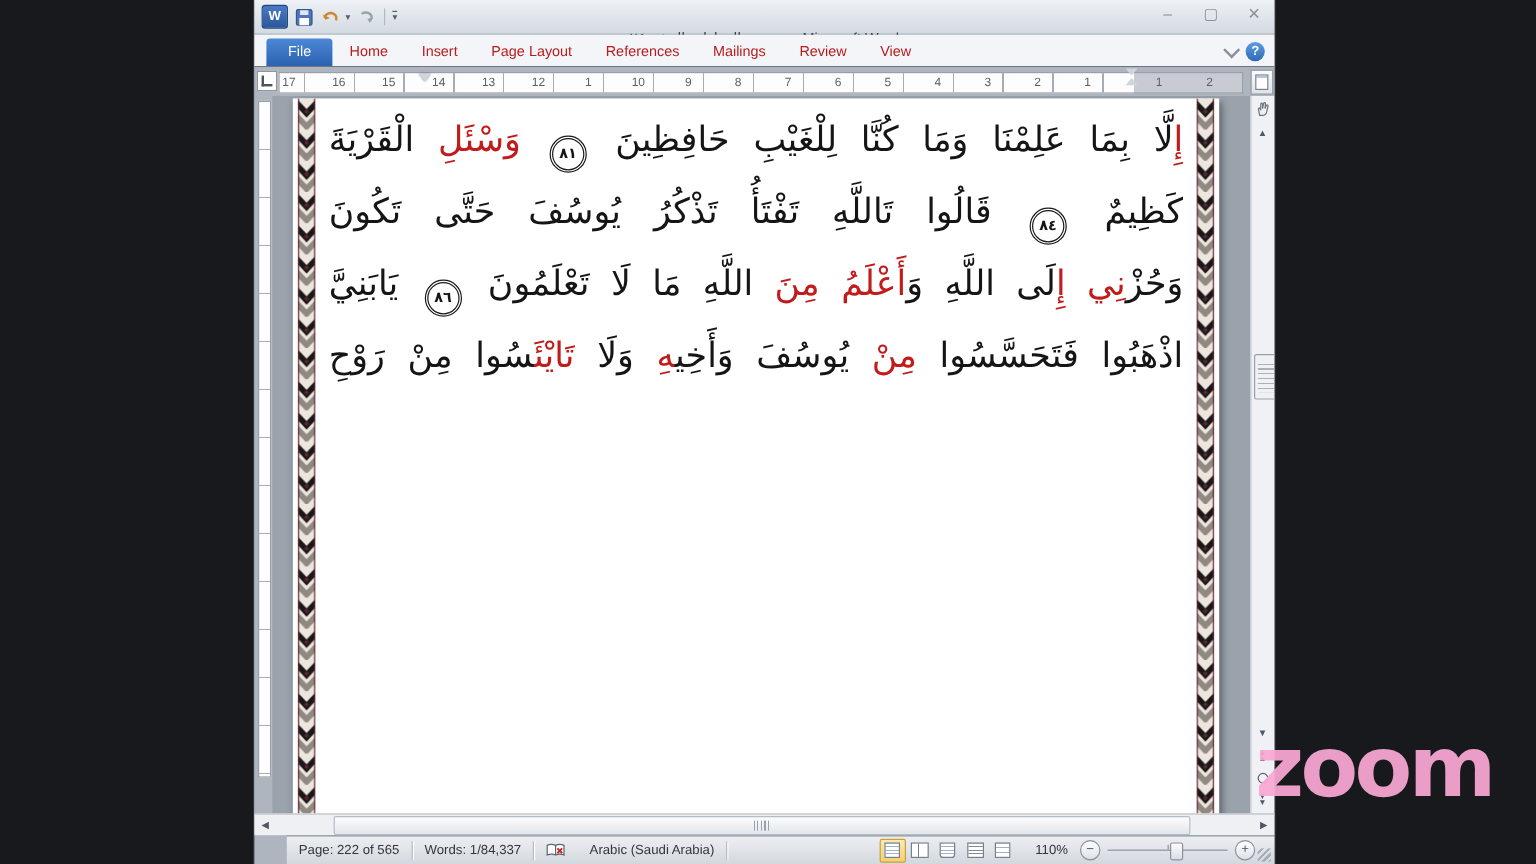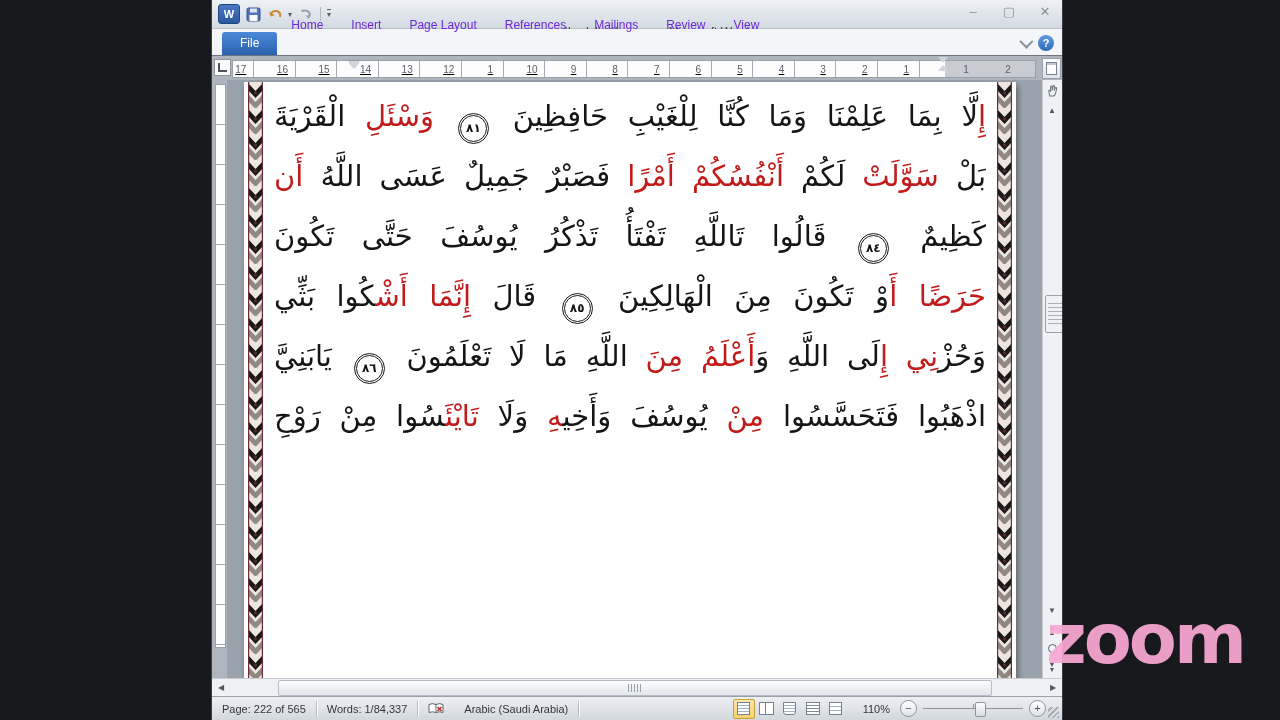--- a/index.html
+++ b/index.html
@@ -18,40 +18,40 @@
   .qbtn{width:18px;height:18px;display:flex;align-items:center;justify-content:center;}
   .caret{font-size:8px;color:#5a6068;}
   .qsep{width:1px;height:14px;background:#b4bac2;margin:0 2px;}
   .title-text{position:absolute;left:0;right:0;text-align:center;font-size:12px;color:#3c4147;margin-top:36px;}
   .winctrl{position:absolute;right:6px;top:4px;display:flex;gap:14px;color:#8d939b;
            font-size:13px;z-index:2;}
   .winctrl span{width:22px;text-align:center;cursor:default;}
   
   .tabrow{height:26px;background:#f3f5f8;display:flex;align-items:flex-end;
           border-bottom:1px solid #6f7681;flex:0 0 26px;position:relative;}
-  .tab{font-size:12px;color:#6d28d9;padding:4px 14px 23px;cursor:default;}
+  .tab{font-size:12px;color:#b91c1c;padding:4px 14px 5px;cursor:default;}
   .tab.active{background:linear-gradient(#4c88d8,#2a62ae);color:#fff;border-radius:3px 3px 0 0;
               margin-left:10px;padding:4px 18px 5px;}
   .tabrow-right{position:absolute;right:8px;bottom:4px;display:flex;align-items:center;gap:8px;}
   .chev{width:8px;height:8px;border-right:2px solid #8a9099;border-bottom:2px solid #8a9099;
         transform:rotate(45deg) translateY(-2px);}
   .helpbtn{width:16px;height:16px;border-radius:50%;background:linear-gradient(#5d9bе0,#2f6cb8);
            background:linear-gradient(#5d9be0,#2f6cb8);color:#fff;font-size:11px;font-weight:bold;
            display:flex;align-items:center;justify-content:center;}
   
   .rulerrow{height:24px;background:#aeb5bf;position:relative;flex:0 0 24px;}
   .tabsel{position:absolute;left:2px;top:3px;width:15px;height:15px;background:#fdfdfd;
           border:1px solid #8f959d;display:flex;align-items:center;justify-content:center;}
   .tabsel .lglyph{width:7px;height:7px;border-left:2px solid #4d535b;border-bottom:2px solid #4d535b;}
   .hruler{position:absolute;left:20px;top:4px;height:16px;width:712px;background:#fdfdfd;
           border:1px solid #9aa0a8;}
   .hruler-margin{position:absolute;left:733px;top:4px;height:16px;width:90px;background:#c8ccd2;
           border:1px solid #9aa0a8;border-left:none;}
   .rnums{display:flex;height:100%;align-items:center;
-     background:repeating-linear-gradient(90deg,transparent 0 20px,#a6acb4 20px 21px,transparent 21px 41.6px);text-decoration:underline;}
+     background:repeating-linear-gradient(90deg,transparent 0 20px,#a6acb4 20px 21px,transparent 21px 41.6px);}
   .rnum{flex:0 0 41.6px;text-align:center;font-size:10px;color:#5a6068;}
   .rnum:first-child{margin-left:-13px;}
   .mnums{display:flex;height:100%;align-items:center;}
   .mnum{flex:0 0 42px;text-align:center;font-size:10px;color:#5a6068;}
   .indent-marker{position:absolute;left:116px;top:0;width:0;height:0;
      border-left:5px solid transparent;border-right:5px solid transparent;border-top:7px solid #cfd5dc;
      filter:drop-shadow(0 0 1px #7e848d);}
   .margin-marker{position:absolute;left:726px;top:1px;width:10px;height:14px;}
   .margin-marker:before,.margin-marker:after{content:"";position:absolute;left:0;width:0;height:0;
      border-left:5px solid transparent;border-right:5px solid transparent;}
@@ -93,21 +93,21 @@
   
   .hscroll{height:17px;background:#eef0f3;border-top:1px solid #c8ccd2;position:relative;flex:0 0 17px;}
   .harr{position:absolute;top:1px;width:16px;height:14px;display:flex;align-items:center;
         justify-content:center;color:#4f5866;font-size:8px;}
   .thumb-h{position:absolute;left:66px;top:1px;width:712px;height:14px;
            background:linear-gradient(#fbfcfd,#e2e6eb);border:1px solid #b7bdc6;border-radius:2px;}
   .thumb-h .grip{position:absolute;left:50%;top:3px;width:14px;height:8px;transform:translateX(-50%);
      background:repeating-linear-gradient(90deg,#9aa1ab 0 1px,transparent 1px 3px);}
   
   .statusbar{height:23px;background:linear-gradient(#edeff2,#d3d8de);border-top:1px solid #9aa0a8;
-             display:flex;align-items:center;font-size:11px;color:#33373d;flex:0 0 23px;position:relative;}
+             display:flex;align-items:center;font-size:11px;color:#33373d;flex:0 0 23px;position:relative;margin-left:27px;}
   .sseg{padding:0 10px;display:flex;align-items:center;gap:6px;height:100%;}
   .ssep{width:1px;height:16px;background:#b7bdc5;box-shadow:1px 0 0 #fff;}
   .sb-right{position:absolute;right:16px;top:0;height:100%;display:flex;align-items:center;gap:6px;}
   .vbtns{display:flex;gap:1px;margin-right:6px;}
   .vbtn{width:20px;height:18px;display:flex;align-items:center;justify-content:center;border:1px solid transparent;border-radius:2px;}
   .vbtn.active{background:linear-gradient(#fde9ad,#f8cf6d);border-color:#c99f3c;}
   .vico{width:11px;height:11px;background:#fff;border:1px solid #76818e;
         background-image:repeating-linear-gradient(180deg,transparent 0 2px,#9fb3c8 2px 3px);}
   .vico.book{width:13px;background-image:linear-gradient(90deg,transparent 0 5px,#76818e 5px 6px,transparent 6px);}
   .vico.web{border-radius:0 0 3px 3px;}
@@ -255,23 +255,21 @@
                 <rect x="6" y="9.5" width="3" height="3" fill="#5e2430" transform="rotate(45 7.5 11)"></rect>
                 <rect x="0" width="1.2" height="26" fill="#6b2a38"></rect>
                 <rect x="13.8" width="1.2" height="26" fill="#6b2a38"></rect>
               </pattern>
             </defs>
             <rect width="15" height="640" fill="url(#chevR)"></rect>
           </svg>
         </div>
         <div class="qtext" lang="ar" dir="rtl">
             <div class="qline"><span class="red">إِ</span><span>لَّا بِمَا عَلِمْنَا وَمَا كُنَّا لِلْغَيْبِ حَافِظِينَ </span><span class="ayah">٨١</span><span> </span><span class="red">وَسْئَلِ</span><span> الْقَرْيَةَ</span></div>
-            <div class="qline"><span>بَلْ </span><span class="red">سَوَّلَتْ</span><span> لَكُمْ </span><span class="red">أَنْفُسُكُمْ</span><span> </span><span class="red">أَمْرًا</span><span> فَصَبْرٌ جَمِيلٌ عَسَى اللَّهُ </span><span class="red">أَن</span></div>
             <div class="qline"><span>كَظِيمٌ </span><span class="ayah">٨٤</span><span> قَالُوا تَاللَّهِ تَفْتَأُ تَذْكُرُ يُوسُفَ حَتَّى تَكُونَ</span></div>
-            <div class="qline"><span class="red">حَرَضًا</span><span> </span><span class="red">أَ</span><span>وْ تَكُونَ مِنَ الْهَالِكِينَ </span><span class="ayah">٨٥</span><span> قَالَ </span><span class="red">إِنَّمَا</span><span> </span><span class="red">أَشْ</span><span>كُوا بَثِّي</span></div>
             <div class="qline"><span>وَحُزْ</span><span class="red">نِي</span><span> </span><span class="red">إِ</span><span>لَى اللَّهِ وَ</span><span class="red">أَعْلَمُ</span><span> </span><span class="red">مِنَ</span><span> اللَّهِ مَا لَا تَعْلَمُونَ </span><span class="ayah">٨٦</span><span> يَابَنِيَّ</span></div>
             <div class="qline"><span>اذْهَبُوا فَتَحَسَّسُوا </span><span class="red">مِنْ</span><span> يُوسُفَ وَأَخِي</span><span class="red">هِ</span><span> وَلَا </span><span class="red">تَايْئَ</span><span>سُوا مِنْ رَوْحِ</span></div>
           </div>
       </div>
 
       <div class="vscroll">
         <div class="sbtn" style="top:2px;">
           <svg width="13" height="13" viewBox="0 0 14 14">
               <path d="M4 13 L3 8 C2.5 6.5 4 6 4.5 7.2 L5 8.5 L5 3 C5 1.8 6.6 1.8 6.6 3 L6.6 7 L7.6 2.4 C7.9 1.3 9.3 1.6 9.2 2.7 L8.8 7 L10 4.2 C10.5 3.2 11.8 3.8 11.5 4.9 L10.4 9.5 C10 11.5 9 13 7.2 13 Z" fill="none" stroke="#6e7682" stroke-width="1.1"></path>
             </svg>

